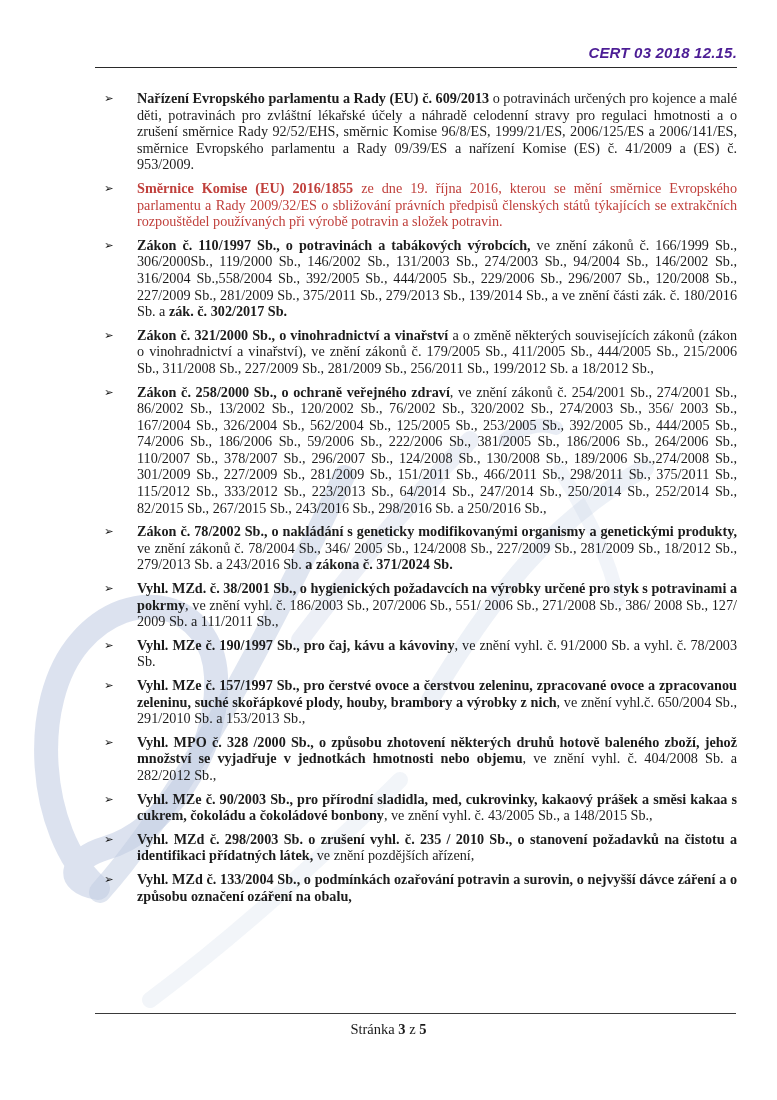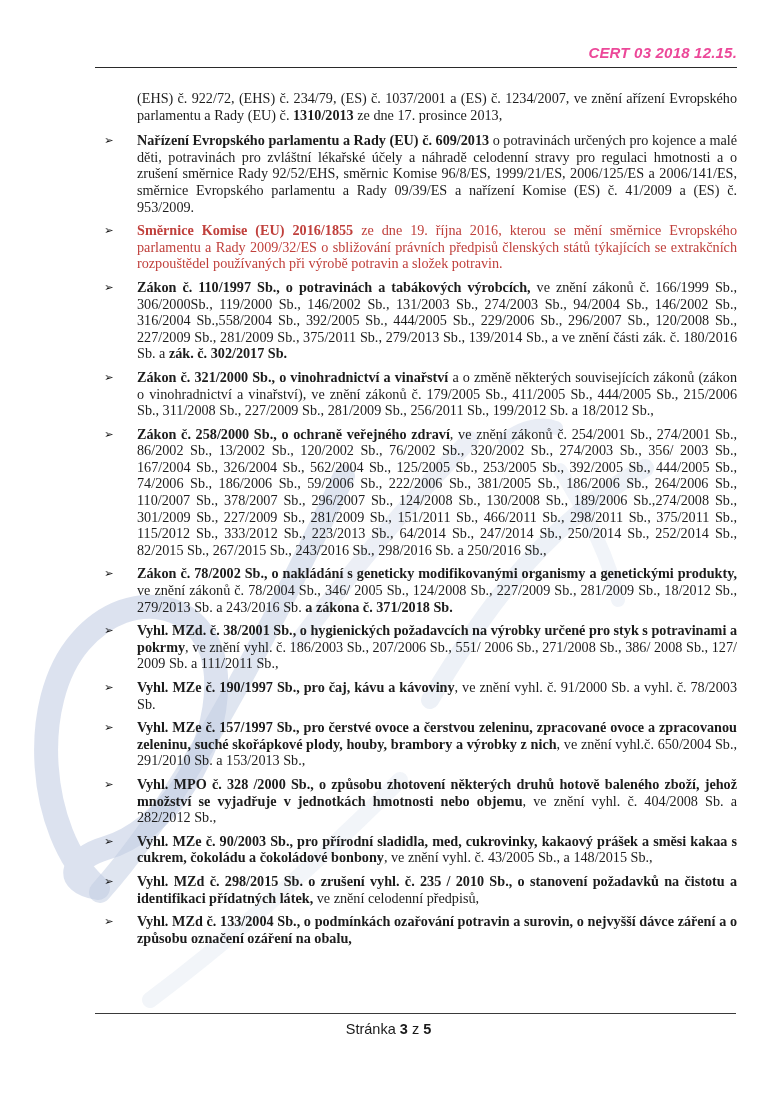--- a/index.html
+++ b/index.html
@@ -19,21 +19,21 @@
     overflow:hidden;
   }
   .watermark{
     position:absolute;left:0;top:0;width:777px;height:1100px;
     z-index:0;pointer-events:none;
   }
   .header-code{
     position:absolute;top:44px;right:40px;z-index:2;
     font-family:"Liberation Sans", sans-serif;
     font-style:italic;font-weight:700;
-    font-size:15px;letter-spacing:.2px;color:#ec4899;
+    font-size:15px;letter-spacing:.2px;color:#4c1d95;
   }
   .header-rule{
     position:absolute;top:67px;left:95px;width:642px;height:0;
     border-top:1.6px solid var(--rule);z-index:2;
   }
   .content{
     position:absolute;top:90px;left:103px;width:634px;z-index:1;
   }
   .par{
     text-align:justify;
@@ -49,21 +49,21 @@
   }
   .b{font-weight:700;}
   .red{color:var(--red);}
   .footer-rule{
     position:absolute;top:1013px;left:95px;width:641px;height:0;
     border-top:1.5px solid #3a3a3a;z-index:2;
   }
   .footer{
     position:absolute;top:1021px;left:0;width:777px;z-index:2;
     text-align:center;
-    font-family:Liberation Sans, sans-serif;
+    font-family:Liberation Serif, serif;
     font-size:14.5px;color:#1a1a1a;
   }
   .footer .b{font-weight:700;}
 </style>
 </head>
 <body>
 
 <div class="page">
 
   <svg class="watermark" viewBox="0 0 777 1100" aria-hidden="true">
@@ -75,33 +75,32 @@
       <path d="M 505 440 C 520 428 540 422 556 428" stroke-width="14" opacity="0.35"></path>
       <path d="M 560 470 C 590 520 610 560 618 600" stroke-width="14" opacity="0.22"></path>
       <path d="M 150 1000 C 230 940 320 860 400 780" stroke-width="16" opacity="0.2"></path>
     </g>
   </svg>
 
   <div class="header-code">CERT 03 2018 12.15.</div>
   <div class="header-rule"></div>
 
   <div class="content" id="content">
-      <div class="par intro"><span>(EHS) č. 922/72, (EHS) č. 234/79, (ES) č. 1037/2001 a (ES) č. 1234/2007, ve znění ařízení Evropského parlamentu a Rady (EU) č. </span><span class="b">1310/2013</span><span> ze dne 17. prosince 2013,</span></div>
       <div class="par item"><span class="arrow">➢</span><span class="b">Nařízení Evropského parlamentu a Rady (EU) č. 609/2013</span><span> o potravinách určených pro kojence a malé děti, potravinách pro zvláštní lékařské účely a náhradě celodenní stravy pro regulaci hmotnosti a o zrušení směrnice Rady 92/52/EHS, směrnic Komise 96/8/ES, 1999/21/ES, 2006/125/ES a 2006/141/ES, směrnice Evropského parlamentu a Rady 09/39/ES a nařízení Komise (ES) č. 41/2009 a (ES) č. 953/2009.</span></div>
       <div class="par item red"><span class="arrow">➢</span><span class="b">Směrnice Komise (EU) 2016/1855</span><span> ze dne 19. října 2016, kterou se mění směrnice Evropského parlamentu a Rady 2009/32/ES o sbližování právních předpisů členských států týkajících se extrakčních rozpouštědel používaných při výrobě potravin a složek potravin.</span></div>
       <div class="par item"><span class="arrow">➢</span><span class="b">Zákon č. 110/1997 Sb., o potravinách a tabákových výrobcích,</span><span> ve znění zákonů č. 166/1999 Sb., 306/2000Sb., 119/2000 Sb., 146/2002 Sb., 131/2003 Sb., 274/2003 Sb., 94/2004 Sb., 146/2002 Sb., 316/2004 Sb.,558/2004 Sb., 392/2005 Sb., 444/2005 Sb., 229/2006 Sb., 296/2007 Sb., 120/2008 Sb., 227/2009 Sb., 281/2009 Sb., 375/2011 Sb., 279/2013 Sb., 139/2014 Sb., a ve znění části zák. č. 180/2016 Sb. a </span><span class="b">zák. č. 302/2017 Sb.</span></div>
       <div class="par item"><span class="arrow">➢</span><span class="b">Zákon č. 321/2000 Sb., o vinohradnictví a vinařství</span><span> a o změně některých souvisejících zákonů (zákon o vinohradnictví a vinařství), ve znění zákonů č. 179/2005 Sb., 411/2005 Sb., 444/2005 Sb., 215/2006 Sb., 311/2008 Sb., 227/2009 Sb., 281/2009 Sb., 256/2011 Sb., 199/2012 Sb. a 18/2012 Sb.,</span></div>
       <div class="par item"><span class="arrow">➢</span><span class="b">Zákon č. 258/2000 Sb., o ochraně veřejného zdraví</span><span>, ve znění zákonů č. 254/2001 Sb., 274/2001 Sb., 86/2002 Sb., 13/2002 Sb., 120/2002 Sb., 76/2002 Sb., 320/2002 Sb., 274/2003 Sb., 356/ 2003 Sb., 167/2004 Sb., 326/2004 Sb., 562/2004 Sb., 125/2005 Sb., 253/2005 Sb., 392/2005 Sb., 444/2005 Sb., 74/2006 Sb., 186/2006 Sb., 59/2006 Sb., 222/2006 Sb., 381/2005 Sb., 186/2006 Sb., 264/2006 Sb., 110/2007 Sb., 378/2007 Sb., 296/2007 Sb., 124/2008 Sb., 130/2008 Sb., 189/2006 Sb.,274/2008 Sb., 301/2009 Sb., 227/2009 Sb., 281/2009 Sb., 151/2011 Sb., 466/2011 Sb., 298/2011 Sb., 375/2011 Sb., 115/2012 Sb., 333/2012 Sb., 223/2013 Sb., 64/2014 Sb., 247/2014 Sb., 250/2014 Sb., 252/2014 Sb., 82/2015 Sb., 267/2015 Sb., 243/2016 Sb., 298/2016 Sb. a 250/2016 Sb.,</span></div>
-      <div class="par item"><span class="arrow">➢</span><span class="b">Zákon č. 78/2002 Sb., o nakládání s geneticky modifikovanými organismy a genetickými produkty,</span><span> ve znění zákonů č. 78/2004 Sb., 346/ 2005 Sb., 124/2008 Sb., 227/2009 Sb., 281/2009 Sb., 18/2012 Sb., 279/2013 Sb. a 243/2016 Sb. </span><span class="b">a zákona č. 371/2018 Sb.</span></div>
+      <div class="par item"><span class="arrow">➢</span><span class="b">Zákon č. 78/2002 Sb., o nakládání s geneticky modifikovanými organismy a genetickými produkty,</span><span> ve znění zákonů č. 78/2004 Sb., 346/ 2005 Sb., 124/2008 Sb., 227/2009 Sb., 281/2009 Sb., 18/2012 Sb., 279/2013 Sb. a 243/2016 Sb. </span><span class="b">a zákona č. 371/2024 Sb.</span></div>
       <div class="par item"><span class="arrow">➢</span><span class="b">Vyhl. MZd. č. 38/2001 Sb., o hygienických požadavcích na výrobky určené pro styk s potravinami a pokrmy</span><span>, ve znění vyhl. č. 186/2003 Sb., 207/2006 Sb., 551/ 2006 Sb., 271/2008 Sb., 386/ 2008 Sb., 127/ 2009 Sb. a 111/2011 Sb.,</span></div>
       <div class="par item"><span class="arrow">➢</span><span class="b">Vyhl. MZe č. 190/1997 Sb., pro čaj, kávu a kávoviny</span><span>, ve znění vyhl. č. 91/2000 Sb. a vyhl. č. 78/2003 Sb.</span></div>
       <div class="par item"><span class="arrow">➢</span><span class="b">Vyhl. MZe č. 157/1997 Sb., pro čerstvé ovoce a čerstvou zeleninu, zpracované ovoce a zpracovanou zeleninu, suché skořápkové plody, houby, brambory a výrobky z nich</span><span>, ve znění vyhl.č. 650/2004 Sb., 291/2010 Sb. a 153/2013 Sb.,</span></div>
       <div class="par item"><span class="arrow">➢</span><span class="b">Vyhl. MPO č. 328 /2000 Sb., o způsobu zhotovení některých druhů hotově baleného zboží, jehož množství se vyjadřuje v jednotkách hmotnosti nebo objemu</span><span>, ve znění vyhl. č. 404/2008 Sb. a 282/2012 Sb.,</span></div>
       <div class="par item"><span class="arrow">➢</span><span class="b">Vyhl. MZe č. 90/2003 Sb., pro přírodní sladidla, med, cukrovinky, kakaový prášek a směsi kakaa s cukrem, čokoládu a čokoládové bonbony</span><span>, ve znění vyhl. č. 43/2005 Sb., a 148/2015 Sb.,</span></div>
-      <div class="par item"><span class="arrow">➢</span><span class="b">Vyhl. MZd č. 298/2015 Sb. o zrušení vyhl. č. 235 / 2010 Sb., o stanovení požadavků na čistotu a identifikaci přídatných látek,</span><span> ve znění celodenní předpisů,</span></div>
+      <div class="par item"><span class="arrow">➢</span><span class="b">Vyhl. MZd č. 298/2003 Sb. o zrušení vyhl. č. 235 / 2010 Sb., o stanovení požadavků na čistotu a identifikaci přídatných látek,</span><span> ve znění pozdějších ařízení,</span></div>
       <div class="par item"><span class="arrow">➢</span><span class="b">Vyhl. MZd č. 133/2004 Sb., o podmínkách ozařování potravin a surovin, o nejvyšší dávce záření a o způsobu označení ozáření na obalu,</span></div>
     </div>
 
   <div class="footer-rule"></div>
   <div class="footer">
     <span>Stránka</span>
     <span> </span>
     <span class="b">3</span>
     <span> </span>
     <span>z</span>

